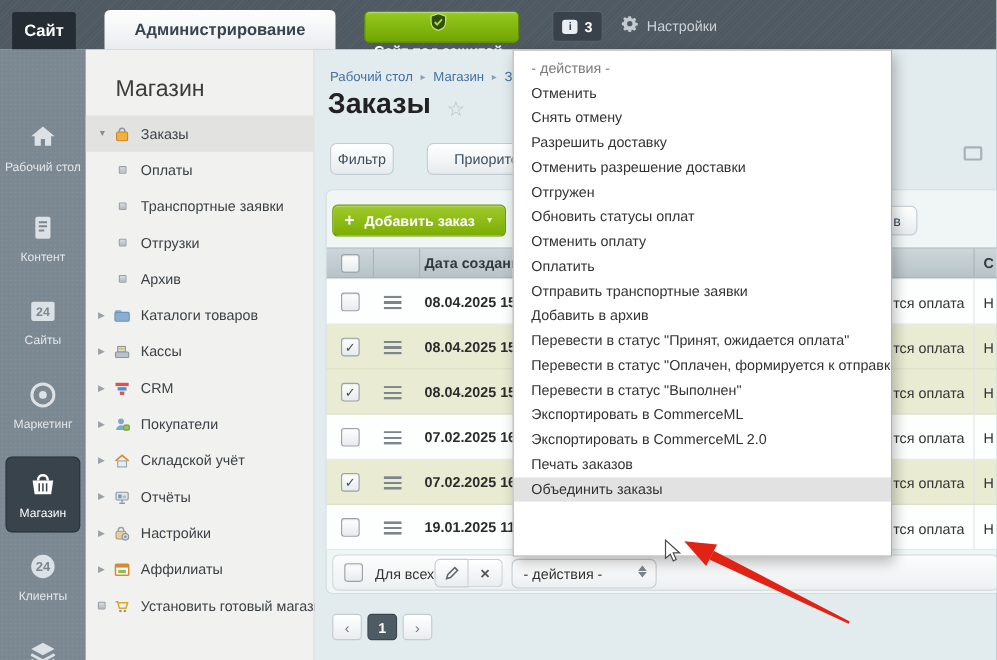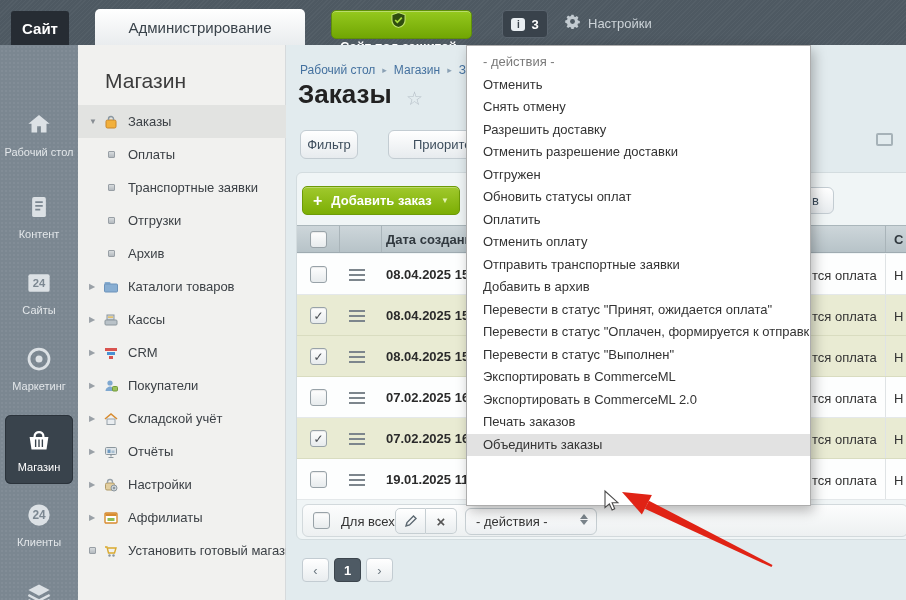--- a/index.html
+++ b/index.html
@@ -5,21 +5,21 @@
   html,body{margin:0;padding:0;background:#9aa5ad;}
   *{box-sizing:border-box;font-family:"Liberation Sans",sans-serif;}
   .stage{position:relative;width:906px;height:600px;overflow:hidden;background:#e3edf0;}
 
   
   .topbar{position:absolute;left:0;top:0;width:906px;height:45px;background:#4e5962;
     background-image:repeating-linear-gradient(135deg,rgba(255,255,255,.035) 0 1px,transparent 1px 3px);}
   .site-tab{position:absolute;left:11px;top:11px;width:58px;height:34px;background:#262c33;color:#fff;
     font-weight:bold;font-size:15px;display:flex;align-items:center;justify-content:center;border-radius:3px 3px 0 0;}
   .admin-tab{position:absolute;left:95px;top:9px;width:210px;height:36px;background:linear-gradient(#ffffff,#e9ecee);
-    color:#3a434b;font-weight:normal;font-size:15px;display:flex;align-items:center;justify-content:center;border-radius:5px 5px 0 0;}
+    color:#3a434b;font-weight:bold;font-size:15px;display:flex;align-items:center;justify-content:center;border-radius:5px 5px 0 0;}
   .protect-btn{position:absolute;left:331px;top:10px;height:29px;padding:0 14px 0 8px;
     background:linear-gradient(#95c91e,#71a603);border:1px solid #5f9008;border-radius:5px;color:#fff;font-weight:bold;
     font-size:13px;display:flex;align-items:center;gap:7px;box-shadow:inset 0 1px 0 rgba(255,255,255,.35);flex-direction:column;}
   .notif-badge{position:absolute;left:502px;top:10px;width:46px;height:28px;background:#39424b;border:1px solid #59636d;
     border-radius:4px;display:flex;align-items:center;justify-content:center;gap:6px;color:#fff;font-weight:bold;font-size:13px;}
   .i-chip{display:inline-flex;width:14px;height:13px;background:#e9eef2;color:#39424b;border-radius:3px;
     font-size:10px;font-weight:bold;align-items:center;justify-content:center;font-style:normal;}
   .settings{position:absolute;left:565px;top:14px;display:flex;gap:8px;align-items:center;color:#ccd3d8;font-size:13px;}
 
   
@@ -430,22 +430,22 @@
   </div>
 
   <div class="dropdown" id="dropdown">
       <div class="dd-item dim">- действия -</div>
       <div class="dd-item">Отменить</div>
       <div class="dd-item">Снять отмену</div>
       <div class="dd-item">Разрешить доставку</div>
       <div class="dd-item">Отменить разрешение доставки</div>
       <div class="dd-item">Отгружен</div>
       <div class="dd-item">Обновить статусы оплат</div>
+      <div class="dd-item">Отменить оплату</div>
       <div class="dd-item">Оплатить</div>
-      <div class="dd-item">Отменить оплату</div>
       <div class="dd-item">Отправить транспортные заявки</div>
       <div class="dd-item">Добавить в архив</div>
       <div class="dd-item">Перевести в статус "Принят, ожидается оплата"</div>
       <div class="dd-item">Перевести в статус "Оплачен, формируется к отправке"</div>
       <div class="dd-item">Перевести в статус "Выполнен"</div>
       <div class="dd-item">Экспортировать в CommerceML</div>
       <div class="dd-item">Экспортировать в CommerceML 2.0</div>
       <div class="dd-item">Печать заказов</div>
       <div class="dd-item hl">Объединить заказы</div>
     </div>

